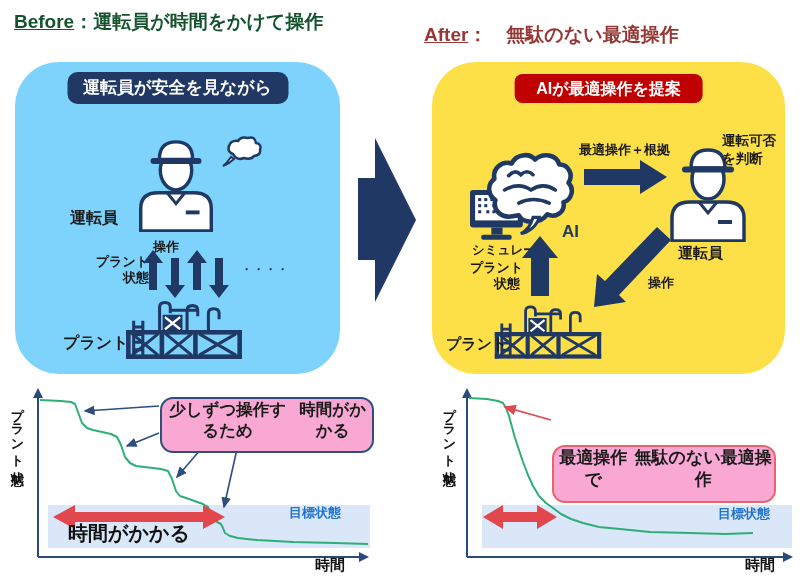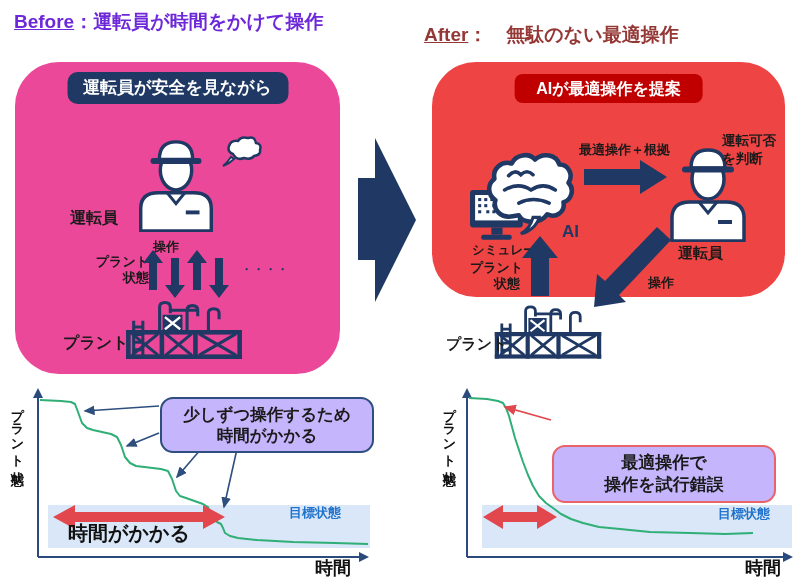--- a/index.html
+++ b/index.html
@@ -1,43 +1,43 @@
 <!DOCTYPE html>
 <html><head>
 <meta charset="utf-8">
 <style>
   html,body{margin:0;padding:0;background:#fff;}
   .stage{position:relative;width:800px;height:581px;background:#fff;overflow:hidden;
          font-family:"Liberation Sans","DejaVu Sans",sans-serif;color:#1a1a1a;}
   .abs{position:absolute;}
   .hdr{font-size:19px;font-weight:800;white-space:nowrap;}
-  .hdr-before{color:#6d28d9;}
+  .hdr-before{color:#14532d;}
   .hdr-after{color:#943735;}
   .hdr .u{text-decoration:underline;}
   .panel{position:absolute;border-radius:44px;}
-  .panel-before{left:15px;top:62px;width:325px;height:312px;background:#ec4899;}
-  .panel-after{left:432px;top:62px;width:353px;height:235px;background:#ef4444;}
+  .panel-before{left:15px;top:62px;width:325px;height:312px;background:#7dd3fc;}
+  .panel-after{left:432px;top:62px;width:353px;height:312px;background:#fde047;}
   .badge{position:absolute;left:50%;transform:translateX(-50%);color:#fff;font-weight:bold;
          text-align:center;border-radius:10px;line-height:1.32;white-space:nowrap;}
   .badge-navy{top:10px;background:#1f3864;font-size:17px;padding:5px 16px;}
   .badge-red{top:12px;background:#c00000;font-size:16px;padding:4px 22px;border-radius:8px;}
   .lbl{position:absolute;font-weight:bold;color:#1a1a1a;white-space:nowrap;}
   .lbl-sm{font-size:13px;line-height:1.2;}
   .lbl-md{font-size:15px;}
   .lbl-lg{font-size:16px;}
   .navy{color:#1f3864;}
   .right{text-align:right;}
   .ylab{position:absolute;writing-mode:vertical-rl;text-orientation:upright;
         font-weight:bold;font-size:13px;letter-spacing:1px;color:#111;}
-  .callout{position:absolute;background:#c4b5fd;border-radius:13px;text-align:center;
-           display:flex;flex-direction:column;justify-content:center;font-weight:bold;line-height:1.3;}
+  .callout{position:absolute;background:#f9a8d4;border-radius:13px;text-align:center;
+           display:flex;flex-direction:row;justify-content:center;font-weight:bold;line-height:1.3;}
   .callout-navy{border:2.5px solid #2e4e7e;font-size:16.5px;}
   .callout-red{border:2.5px solid #e9636b;font-size:17px;margin-top:48px;}
   .band-lbl{position:absolute;font-weight:bold;font-size:13px;color:#2173cc;}
-  .xlab{position:absolute;font-weight:bold;font-size:18px;color:#111;font-family:Liberation Mono, monospace;}
+  .xlab{position:absolute;font-weight:bold;font-size:15px;color:#111;font-family:Liberation Mono, monospace;}
   .dur{position:absolute;font-weight:bold;font-size:20px;color:#111;}
   svg{display:block;}
 </style>
 </head>
 <body>
 
 <div class="stage">
 
   <svg width="0" height="0" style="position:absolute" aria-hidden="true">
     <defs>
@@ -235,18 +235,18 @@
     <polygon points="62,2 57,12 67,12" fill="#2b4a7d"></polygon>
     <line x1="62" y1="171" x2="380" y2="171" stroke="#2b4a7d" stroke-width="2"></line>
     <polygon points="388,171 378,166 378,176" fill="#2b4a7d"></polygon>
     <polyline points="64,12 82,13 93,15 98,17 101,22 104,30 107,41 110,52 114,64 118,76 123,89 128,100 134,110 141,117 148,122 156,128 166,133 178,137 194,141 215,143 245,146 285,147 320,148 348,147" fill="none" stroke="#2fae76" stroke-width="2" stroke-linejoin="round"></polyline>
     <line x1="146" y1="34" x2="100" y2="21" stroke="#e2474e" stroke-width="1.8" marker-end="url(#mred)"></line>
     <polygon points="78,131 98,119 98,126 132,126 132,119 152,131 132,143 132,136 98,136 98,143" fill="#e2474e"></polygon>
   </svg>
   <div class="ylab" style="left:440px;top:398px">プラント状態</div>
   <div class="callout callout-red" style="left:552px;top:397px;width:220px;height:54px">
     <div>最適操作で</div>
-    <div>操作を試行錯誤</div>
+    <div>無駄のない最適操作</div>
   </div>
   <div class="band-lbl" style="left:718px;top:505px">目標状態</div>
   <div class="xlab" style="left:745px;top:556px">時間</div>
 
 </div>
 
 </body></html>

